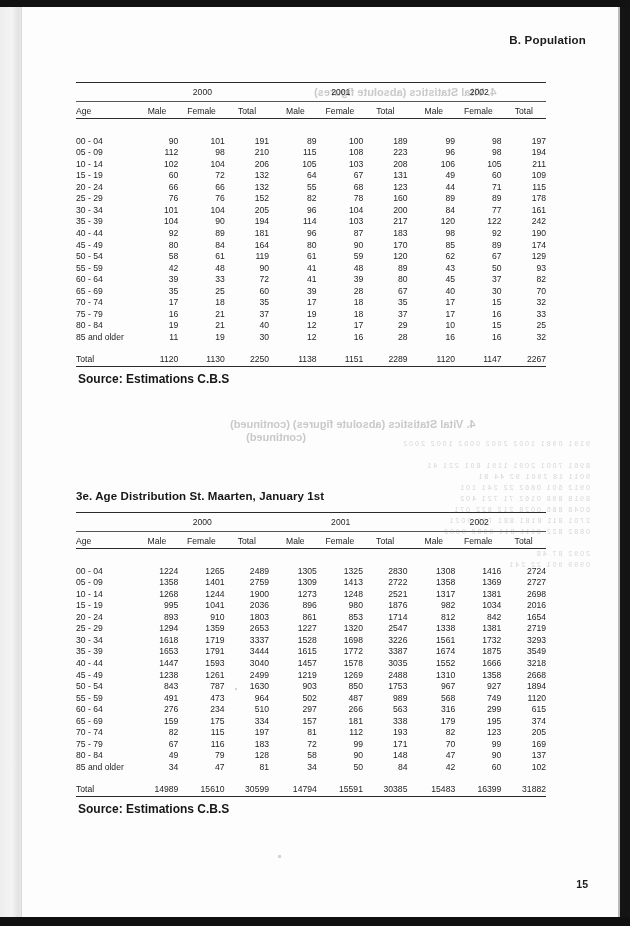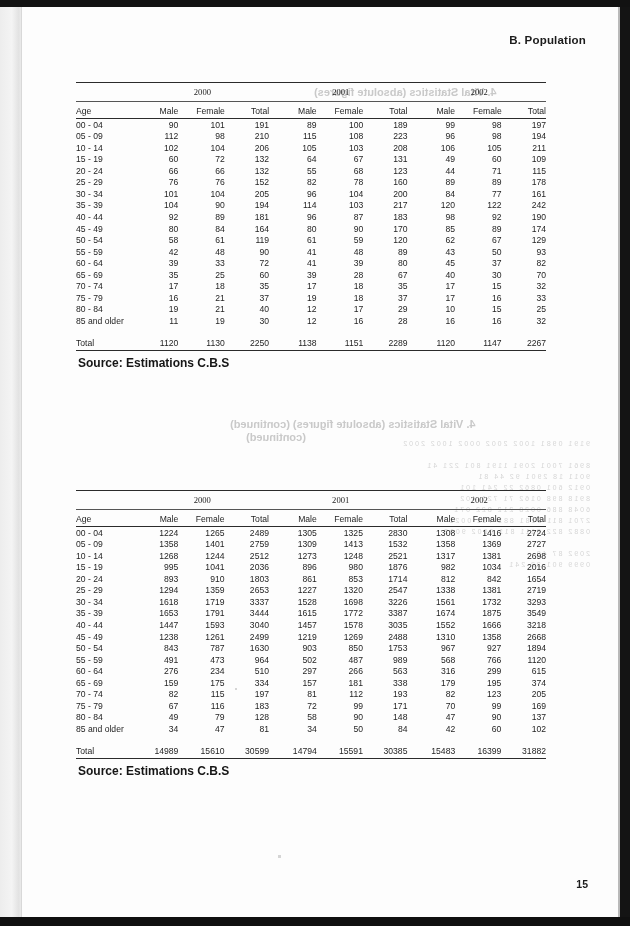--- a/index.html
+++ b/index.html
@@ -139,40 +139,39 @@
     color: #1e1e1e;
   }
   table.agetable th, table.agetable td {
     padding: 0;
     font-weight: normal;
     line-height: 11.55px;
     white-space: nowrap;
   }
   
   tr.rule-top > * { border-top: 1.6px solid #2b2b2b; }
-  tr.year-row > * { border-bottom: 0.9px solid #555; font-family: Liberation Serif, serif; }
+  tr.year-row > * { border-bottom: 0.9px solid #555; }
   tr.colhead-row > * { border-bottom: 1.1px solid #2b2b2b; padding-bottom: 3px; }
   tr.year-row th { padding-top: 3.5px; padding-bottom: 3px; }
   tr.colhead-row th { padding-top: 4px; }
-  tr.firstdata > td { padding-top: 1px; }
+  tr.firstdata > td { padding-top: 17px; }
   tr.total-row > td { padding-top: 11px; }
   tr.bottom-rule > * { border-bottom: 1.4px solid #2b2b2b; }
 
   th.year {
     text-align: center;
     font-weight: bold;
     font-size: 8.6px;
   }
   th.age-h {
     text-align: left;
     font-weight: bold;
     padding-left: 2px;
   }
   th.num-h {
-    text-align: right;
     font-weight: bold;
   }
   td.age-c {
     text-align: left;
     padding-left: 2px;
   }
   td.num-c {
     text-align: right;
   }
   
@@ -537,20 +536,21 @@
               <td class="num-c">1120</td>
               <td class="num-c">1147</td>
               <td class="num-c">2267</td>
             </tr>
           </tbody>
       </table>
       <div class="source">Source: Estimations C.B.S</div>
     </div>
 
     <div class="section s2">
+      <div class="sec-title">3e. Age Distribution St. Maarten, January 1st</div>
       <table class="agetable">
         <colgroup>
           <col class="c-age">
             <col class="c-male">
             <col class="c-fem">
             <col class="c-tot">
           <col class="c-gap">
             <col class="c-male">
             <col class="c-fem">
             <col class="c-tot">
@@ -599,31 +599,31 @@
               <td class="num-c">2724</td>
             </tr>
             <tr>
               <td class="age-c">05 - 09</td>
               <td class="num-c">1358</td>
               <td class="num-c">1401</td>
               <td class="num-c">2759</td>
               <td></td>
               <td class="num-c">1309</td>
               <td class="num-c">1413</td>
-              <td class="num-c">1532</td>
+              <td class="num-c">2722</td>
               <td></td>
               <td class="num-c">1358</td>
               <td class="num-c">1369</td>
               <td class="num-c">2727</td>
             </tr>
             <tr>
               <td class="age-c">10 - 14</td>
               <td class="num-c">1268</td>
               <td class="num-c">1244</td>
-              <td class="num-c">2512</td>
+              <td class="num-c">1900</td>
               <td></td>
               <td class="num-c">1273</td>
               <td class="num-c">1248</td>
               <td class="num-c">2521</td>
               <td></td>
               <td class="num-c">1317</td>
               <td class="num-c">1381</td>
               <td class="num-c">2698</td>
             </tr>
             <tr>
@@ -742,21 +742,21 @@
               <td class="age-c">55 - 59</td>
               <td class="num-c">491</td>
               <td class="num-c">473</td>
               <td class="num-c">964</td>
               <td></td>
               <td class="num-c">502</td>
               <td class="num-c">487</td>
               <td class="num-c">989</td>
               <td></td>
               <td class="num-c">568</td>
-              <td class="num-c">766</td>
+              <td class="num-c">749</td>
               <td class="num-c">1120</td>
             </tr>
             <tr>
               <td class="age-c">60 - 64</td>
               <td class="num-c">276</td>
               <td class="num-c">234</td>
               <td class="num-c">510</td>
               <td></td>
               <td class="num-c">297</td>
               <td class="num-c">266</td>

